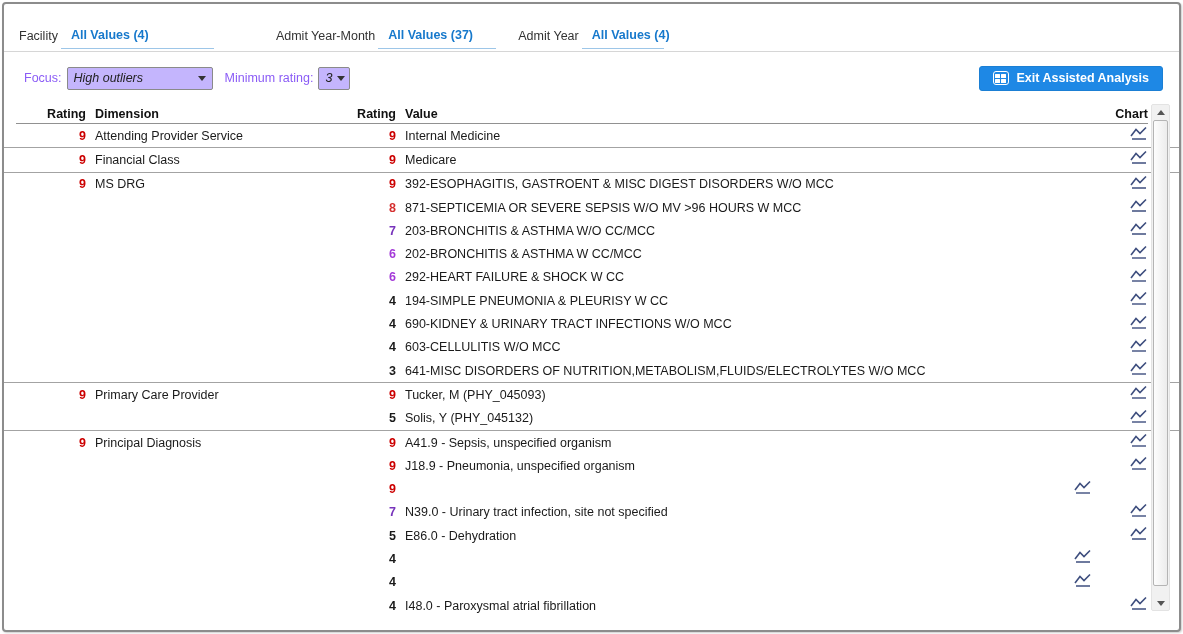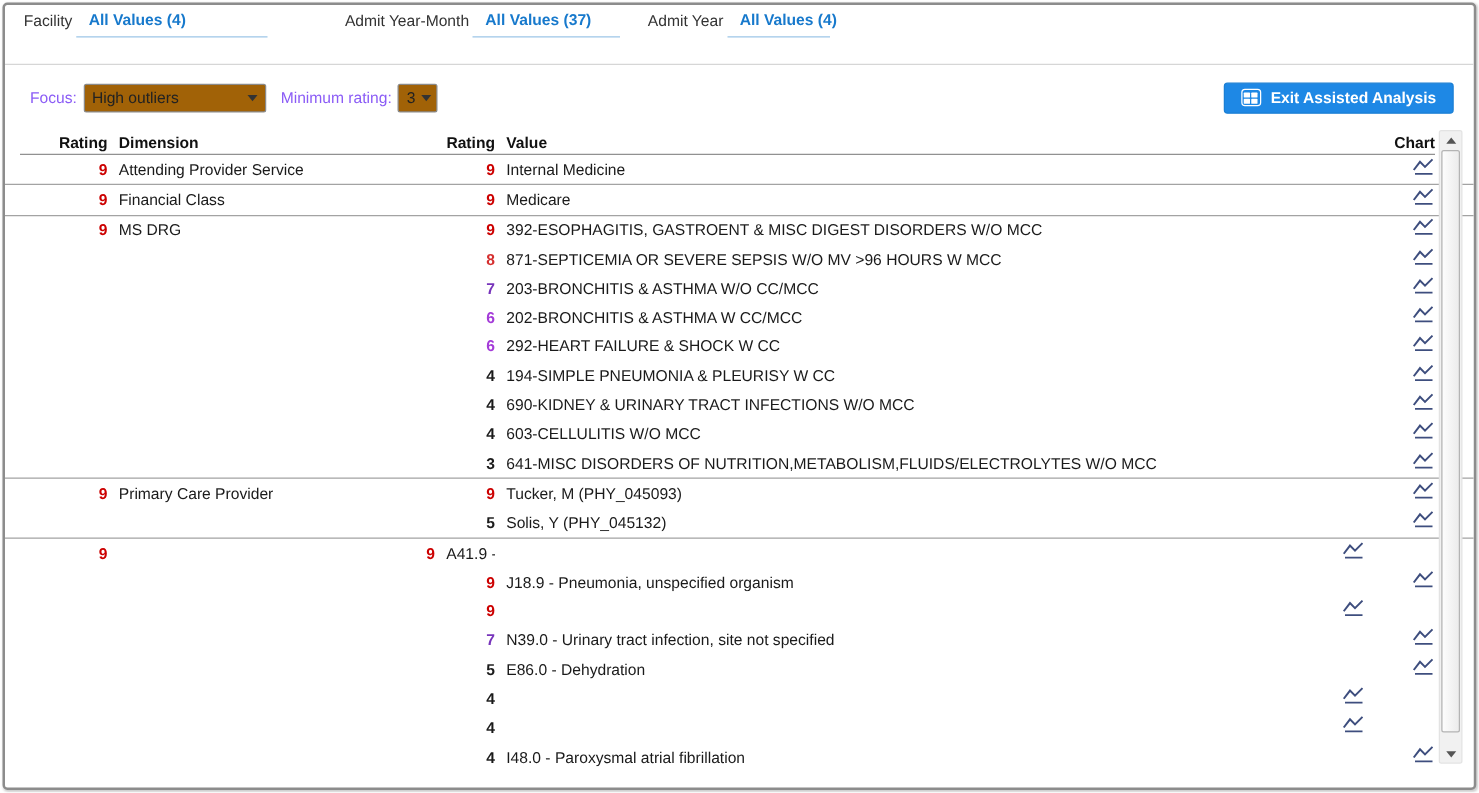--- a/index.html
+++ b/index.html
@@ -8,39 +8,39 @@
   .window {
     position:relative; margin:2px; width:1179px; height:630px;
     border:2px solid #8c8c8c; border-radius:4px; background:#fff; overflow:hidden;
     box-shadow:1px 1px 2px rgba(0,0,0,0.2);
   }
   
   .filter-bar {
     height:48px; border-bottom:1px solid #d6d6d6;
     display:flex; align-items:flex-end; padding:0 0 0 15px;
   }
-  .filter { display:flex; align-items:flex-end; margin-bottom:21px; }
+  .filter { display:flex; align-items:flex-end; margin-bottom:2px; }
   .filter-label { font-size:12.5px; color:#333; padding-bottom:6px; white-space:nowrap; }
   .filter-value {
     font-size:12.5px; font-weight:bold; color:#1779cc;
     border-bottom:1px solid #9dc6e8; padding:0 10px 6px 10px;
     margin-left:3px; white-space:nowrap; cursor:pointer;
   }
   .filter-0 .filter-value { width:153px; }
   .filter-1 .filter-value { width:118px; }
   .filter-2 .filter-value { width:82px; }
   .filter-1 { margin-left:62px; }
   .filter-2 { margin-left:22px; }
   
   .toolbar { height:52px; display:flex; align-items:center; padding:0 16px 0 20px; }
   .tb-label { font-size:12.5px; color:#8b5cf6; margin-right:5px; white-space:nowrap; }
   .select-box {
-    height:23px; border:1px solid #8a8a8a; background:#a16207; border-radius:2px;
+    height:23px; border:1px solid #8a8a8a; background:#c4b5fd; border-radius:2px;
     display:flex; align-items:center; justify-content:space-between;
-    font-size:12.5px; color:#222; padding:0 6px; cursor:pointer;
+    font-size:12.5px; color:#222; padding:0 6px; cursor:pointer;font-style:italic;
   }
   .select-focus { width:146px; margin-right:12px; }
   .select-rating { width:32px; }
   .dd-arrow { width:0; height:0; border-left:4px solid transparent;
     border-right:4px solid transparent; border-top:5px solid #333; margin-left:5px; }
   .tb-spacer { flex:1; }
   .exit-btn {
     height:25px; background:#1e88e5; border:1px solid #1b7fd4; border-radius:3px;
     color:#fff; font-size:12.5px; font-weight:600; display:flex; align-items:center;
     padding:0 13px; cursor:pointer; white-space:nowrap;
@@ -324,20 +324,21 @@
           <polyline points="1,10 6,3.5 10,7.5 16,1.5" fill="none" stroke="#3e4e7e" stroke-width="1.6"></polyline>
           <line x1="2" y1="13" x2="16" y2="13" stroke="#3e4e7e" stroke-width="1.4"></line>
         </svg>
       </span>
     </span>
   </div>
         </div>
         <div class="group">
           <div class="grid-row row">
     <span class="rating c1" style="color: rgb(204, 0, 0);">9</span>
+    <span class="cell-text c2">Principal Diagnosis</span>
     <span class="rating c3" style="color: rgb(204, 0, 0);">9</span>
     <span class="cell-text c4">A41.9 - Sepsis, unspecified organism</span>
     <span class="c5">
       <span class="chart-link">
         <svg width="18" height="15" viewBox="0 0 18 15">
           <polyline points="1,10 6,3.5 10,7.5 16,1.5" fill="none" stroke="#3e4e7e" stroke-width="1.6"></polyline>
           <line x1="2" y1="13" x2="16" y2="13" stroke="#3e4e7e" stroke-width="1.4"></line>
         </svg>
       </span>
     </span>

